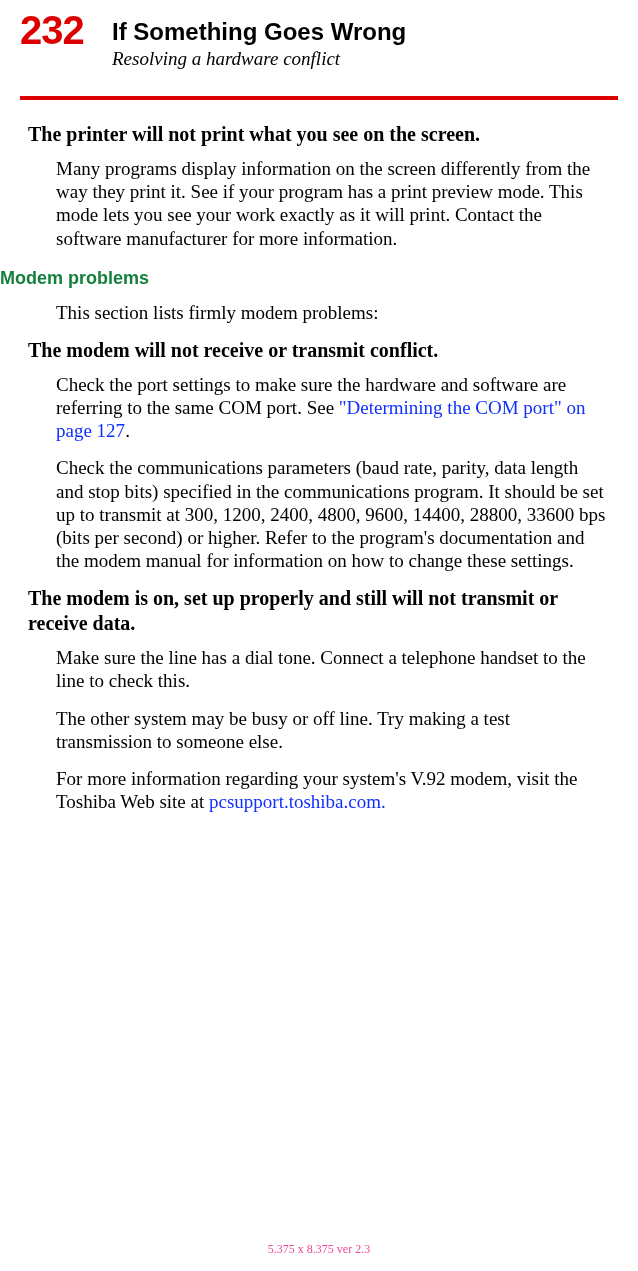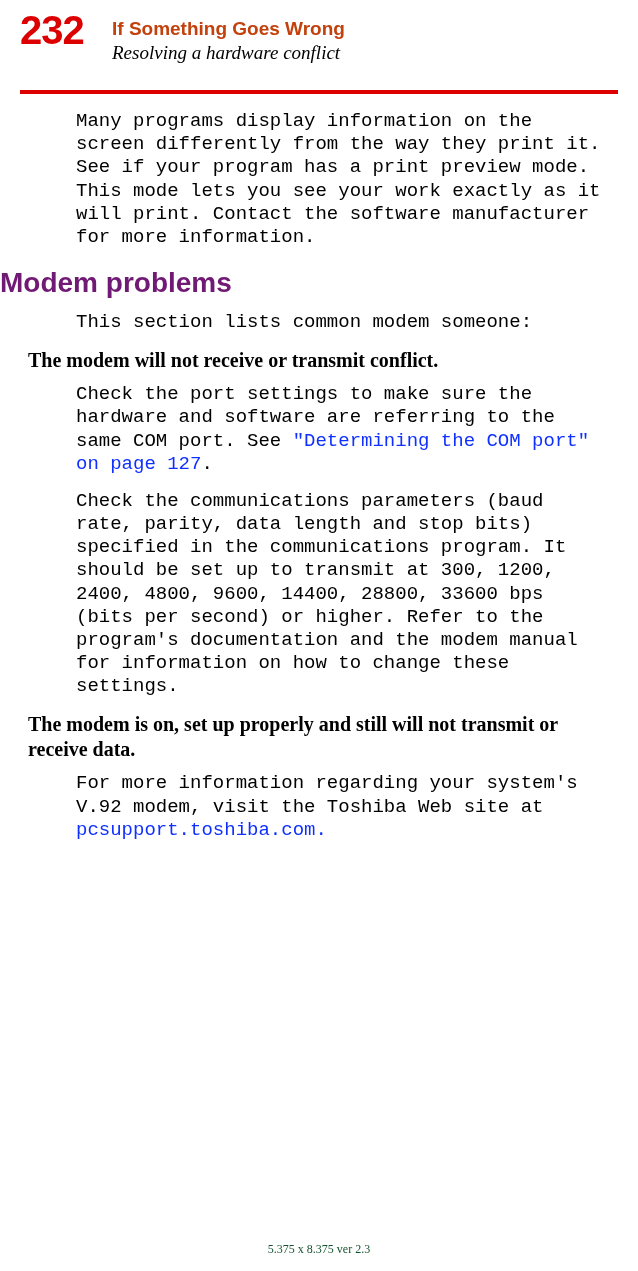--- a/index.html
+++ b/index.html
@@ -1,66 +1,69 @@
 <!DOCTYPE html>
 <html><head>
 <meta charset="utf-8">
 <style>
   * { margin: 0; padding: 0; box-sizing: border-box; }
   html, body { width: 638px; height: 1271px; background: #fff; font-family: "Times New Roman", Times, serif; color: #000; }
   .page { position: relative; width: 638px; height: 1271px; padding: 0; }
   .header { position: relative; padding: 18px 20px 0 20px; }
   .pgnum { position: absolute; left: 20px; top: 8px; font-family: Arial, Helvetica, sans-serif; font-weight: 700; color: #d00; font-size: 40px; letter-spacing: -1px; }
-  .htitle { margin-left: 92px; font-family: Arial, Helvetica, sans-serif; font-weight: 700; color: #c2410c; font-size: 19px; }
+  .htitle { margin-left: 92px; font-family: Arial, Helvetica, sans-serif; font-weight: 700; color: #000000; font-size: 24px; }
   .hsub { margin-left: 92px; font-family: "Times New Roman", Times, serif; font-style: italic; font-size: 19px; color: #000; margin-top: 2px; }
   .rule { margin: 26px 20px 0 20px; height: 4px; background: #d00; }
   .content { padding: 16px 28px 0 28px; }
   .bold-line { font-weight: 700; font-size: 20px; margin: 6px 0 10px 0; line-height: 1.25; }
-  .body-indent { margin-left: 48px; font-family: Liberation Mono, monospace; }
+  .body-indent { margin-left: 28px; }
   .para { font-size: 19px; line-height: 1.22; margin: 0 0 14px 0; }
-  .section-head { font-family: Arial, Helvetica, sans-serif; font-weight: 700; color: #701a75; font-size: 28px; margin: 18px 0 12px -28px; }
+  .section-head { font-family: Arial, Helvetica, sans-serif; font-weight: 700; color: #15803d; font-size: 18px; margin: 18px 0 12px -28px; }
   .link { color: #1030ff; }
-  .footer { position: absolute; bottom: 14px; left: 0; width: 100%; text-align: center; font-size: 12px; color: #14532d; font-family: "Times New Roman", Times, serif; }
+  .footer { position: absolute; bottom: 14px; left: 0; width: 100%; text-align: center; font-size: 12px; color: #ec4899; font-family: "Times New Roman", Times, serif; }
 </style>
 </head>
 <body>
 
 <div class="page">
 
   <div class="header">
     <div class="pgnum">232</div>
     <div class="htitle">If Something Goes Wrong</div>
     <div class="hsub">Resolving a hardware conflict</div>
   </div>
   <div class="rule"></div>
 
   <div class="content">
 
+    <div class="bold-line">The printer will not print what you see on the screen.</div>
     <div class="body-indent">
       <p class="para">Many programs display information on the screen differently from the way they print it. See if your program has a print preview mode. This mode lets you see your work exactly as it will print. Contact the software manufacturer for more information.</p>
     </div>
 
     <div class="section-head">Modem problems</div>
 
     <div class="body-indent">
-      <p class="para">This section lists common modem someone:</p>
+      <p class="para">This section lists firmly modem problems:</p>
     </div>
 
     <div class="bold-line">The modem will not receive or transmit conflict.</div>
 
     <div class="body-indent">
       <p class="para">
         <span>Check the port settings to make sure the hardware and software are referring to the same COM port. See </span><span class="link">"Determining the COM port" on page 127</span><span>.</span>
       </p>
       <p class="para">Check the communications parameters (baud rate, parity, data length and stop bits) specified in the communications program. It should be set up to transmit at 300, 1200, 2400, 4800, 9600, 14400, 28800, 33600 bps (bits per second) or higher. Refer to the program's documentation and the modem manual for information on how to change these settings.</p>
     </div>
 
     <div class="bold-line">The modem is on, set up properly and still will not transmit or receive data.</div>
 
     <div class="body-indent">
+      <p class="para">Make sure the line has a dial tone. Connect a telephone handset to the line to check this.</p>
+      <p class="para">The other system may be busy or off line. Try making a test transmission to someone else.</p>
       <p class="para">
         <span>For more information regarding your system's V.92 modem, visit the Toshiba Web site at </span><span class="link">pcsupport.toshiba.com.</span>
       </p>
     </div>
 
   </div>
 
   <div class="footer">5.375 x 8.375 ver 2.3</div>
 
 </div>

